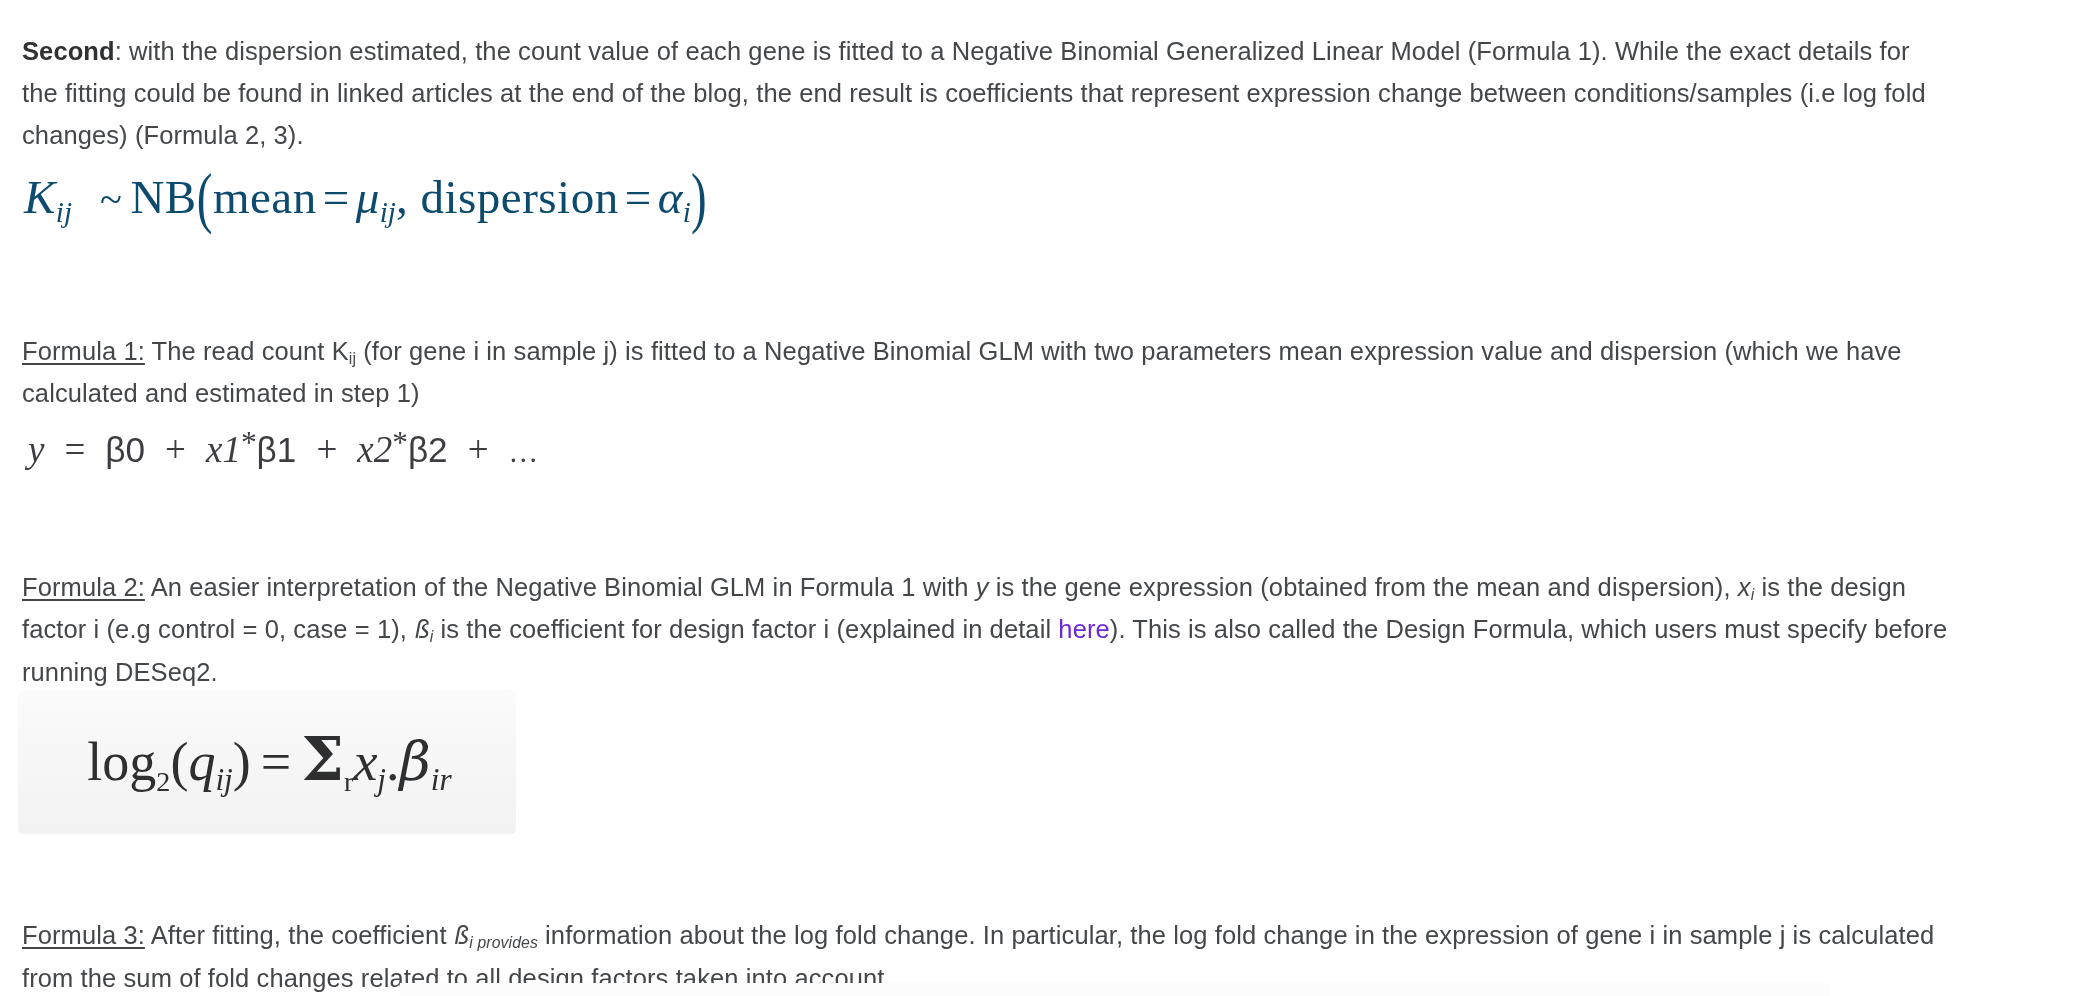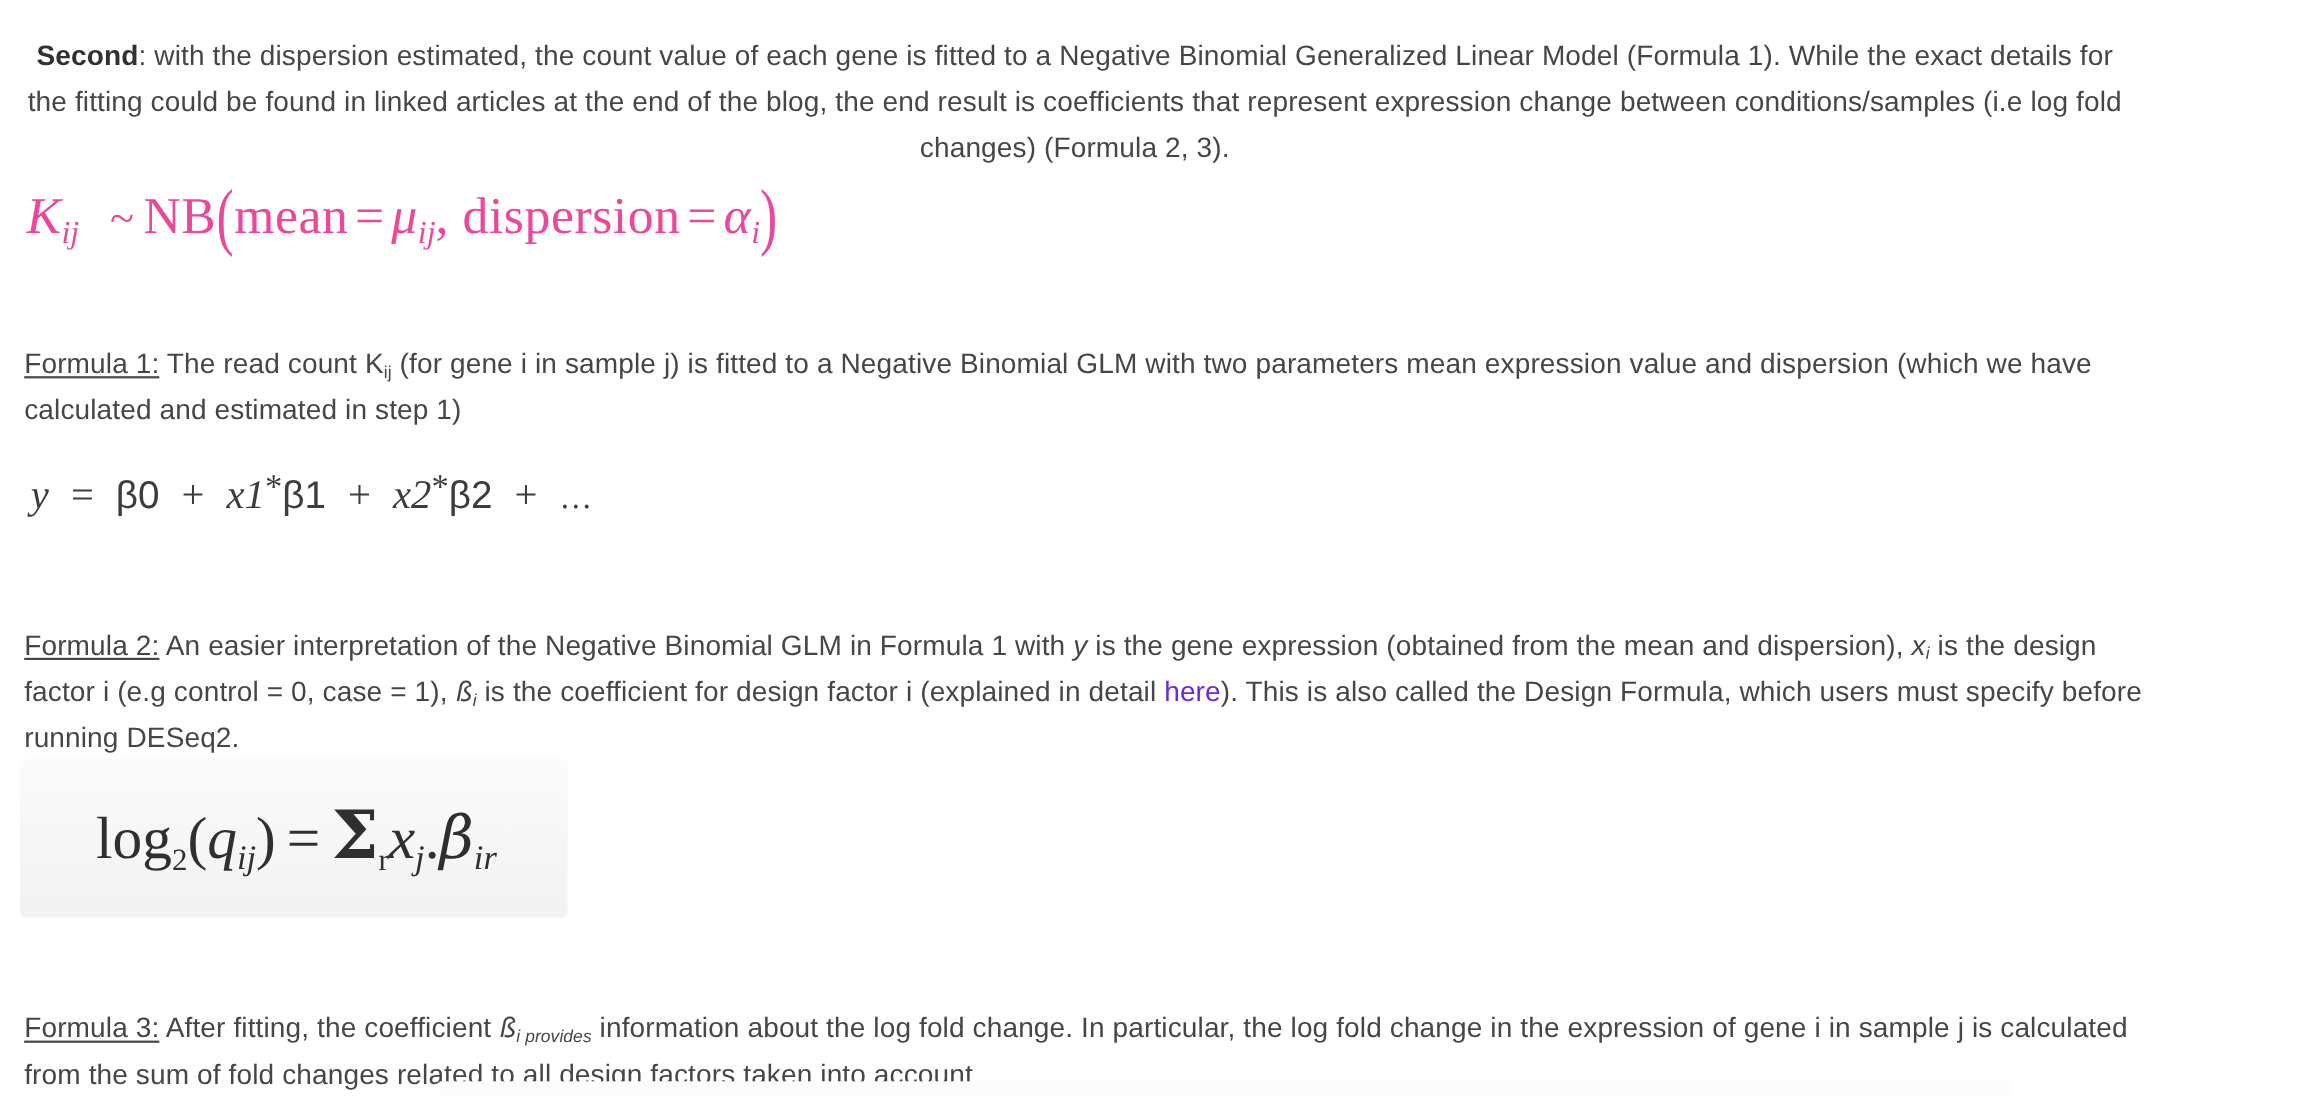--- a/index.html
+++ b/index.html
@@ -43,30 +43,30 @@
     text-decoration: none;
     cursor: pointer;
   }
   sub {
     font-size: 0.62em;
     vertical-align: -0.28em;
     line-height: 0;
   }
 
   
-  #p-intro { position: absolute; left: 12px; top: 4px; width: 1950px; text-align: center; }
+  #p-intro { position: absolute; left: 22px; top: 4px; width: 1950px; }
 
   
   #formula-1-eq {
     position: absolute;
     left: 24px;
     top: 170px;
     font-family: "Liberation Serif", "DejaVu Serif", serif;
     font-size: 47px;
-    color: #ec4899;
+    color: #0c4a6e;
     white-space: nowrap;
     letter-spacing: 0.5px;
   }
   #formula-1-eq .v { font-style: italic; }
   #formula-1-eq .rm { font-style: normal; }
   #formula-1-eq .sub {
     font-size: 0.62em;
     font-style: italic;
     vertical-align: -0.30em;
     letter-spacing: 0;
@@ -74,21 +74,21 @@
   #formula-1-eq .paren {
     display: inline-block;
     transform: scaleY(1.45);
     transform-origin: center;
     font-style: normal;
   }
   #formula-1-eq .tilde { font-size: 0.86em; padding: 0 8px 0 28px; }
   #formula-1-eq .op { padding: 0 6px; }
 
   
-  #formula-1-caption { position: absolute; left: 22px; top: 300px; width: 1950px; margin-top: 10px; }
+  #formula-1-caption { position: absolute; left: 22px; top: 320px; width: 1950px; margin-top: 10px; }
 
   
   #formula-2-eq {
     position: absolute;
     left: 28px;
     top: 425px;
     font-family: "Liberation Serif", "DejaVu Serif", serif;
     font-size: 37px;
     color: #3b3d40;
     white-space: nowrap;

